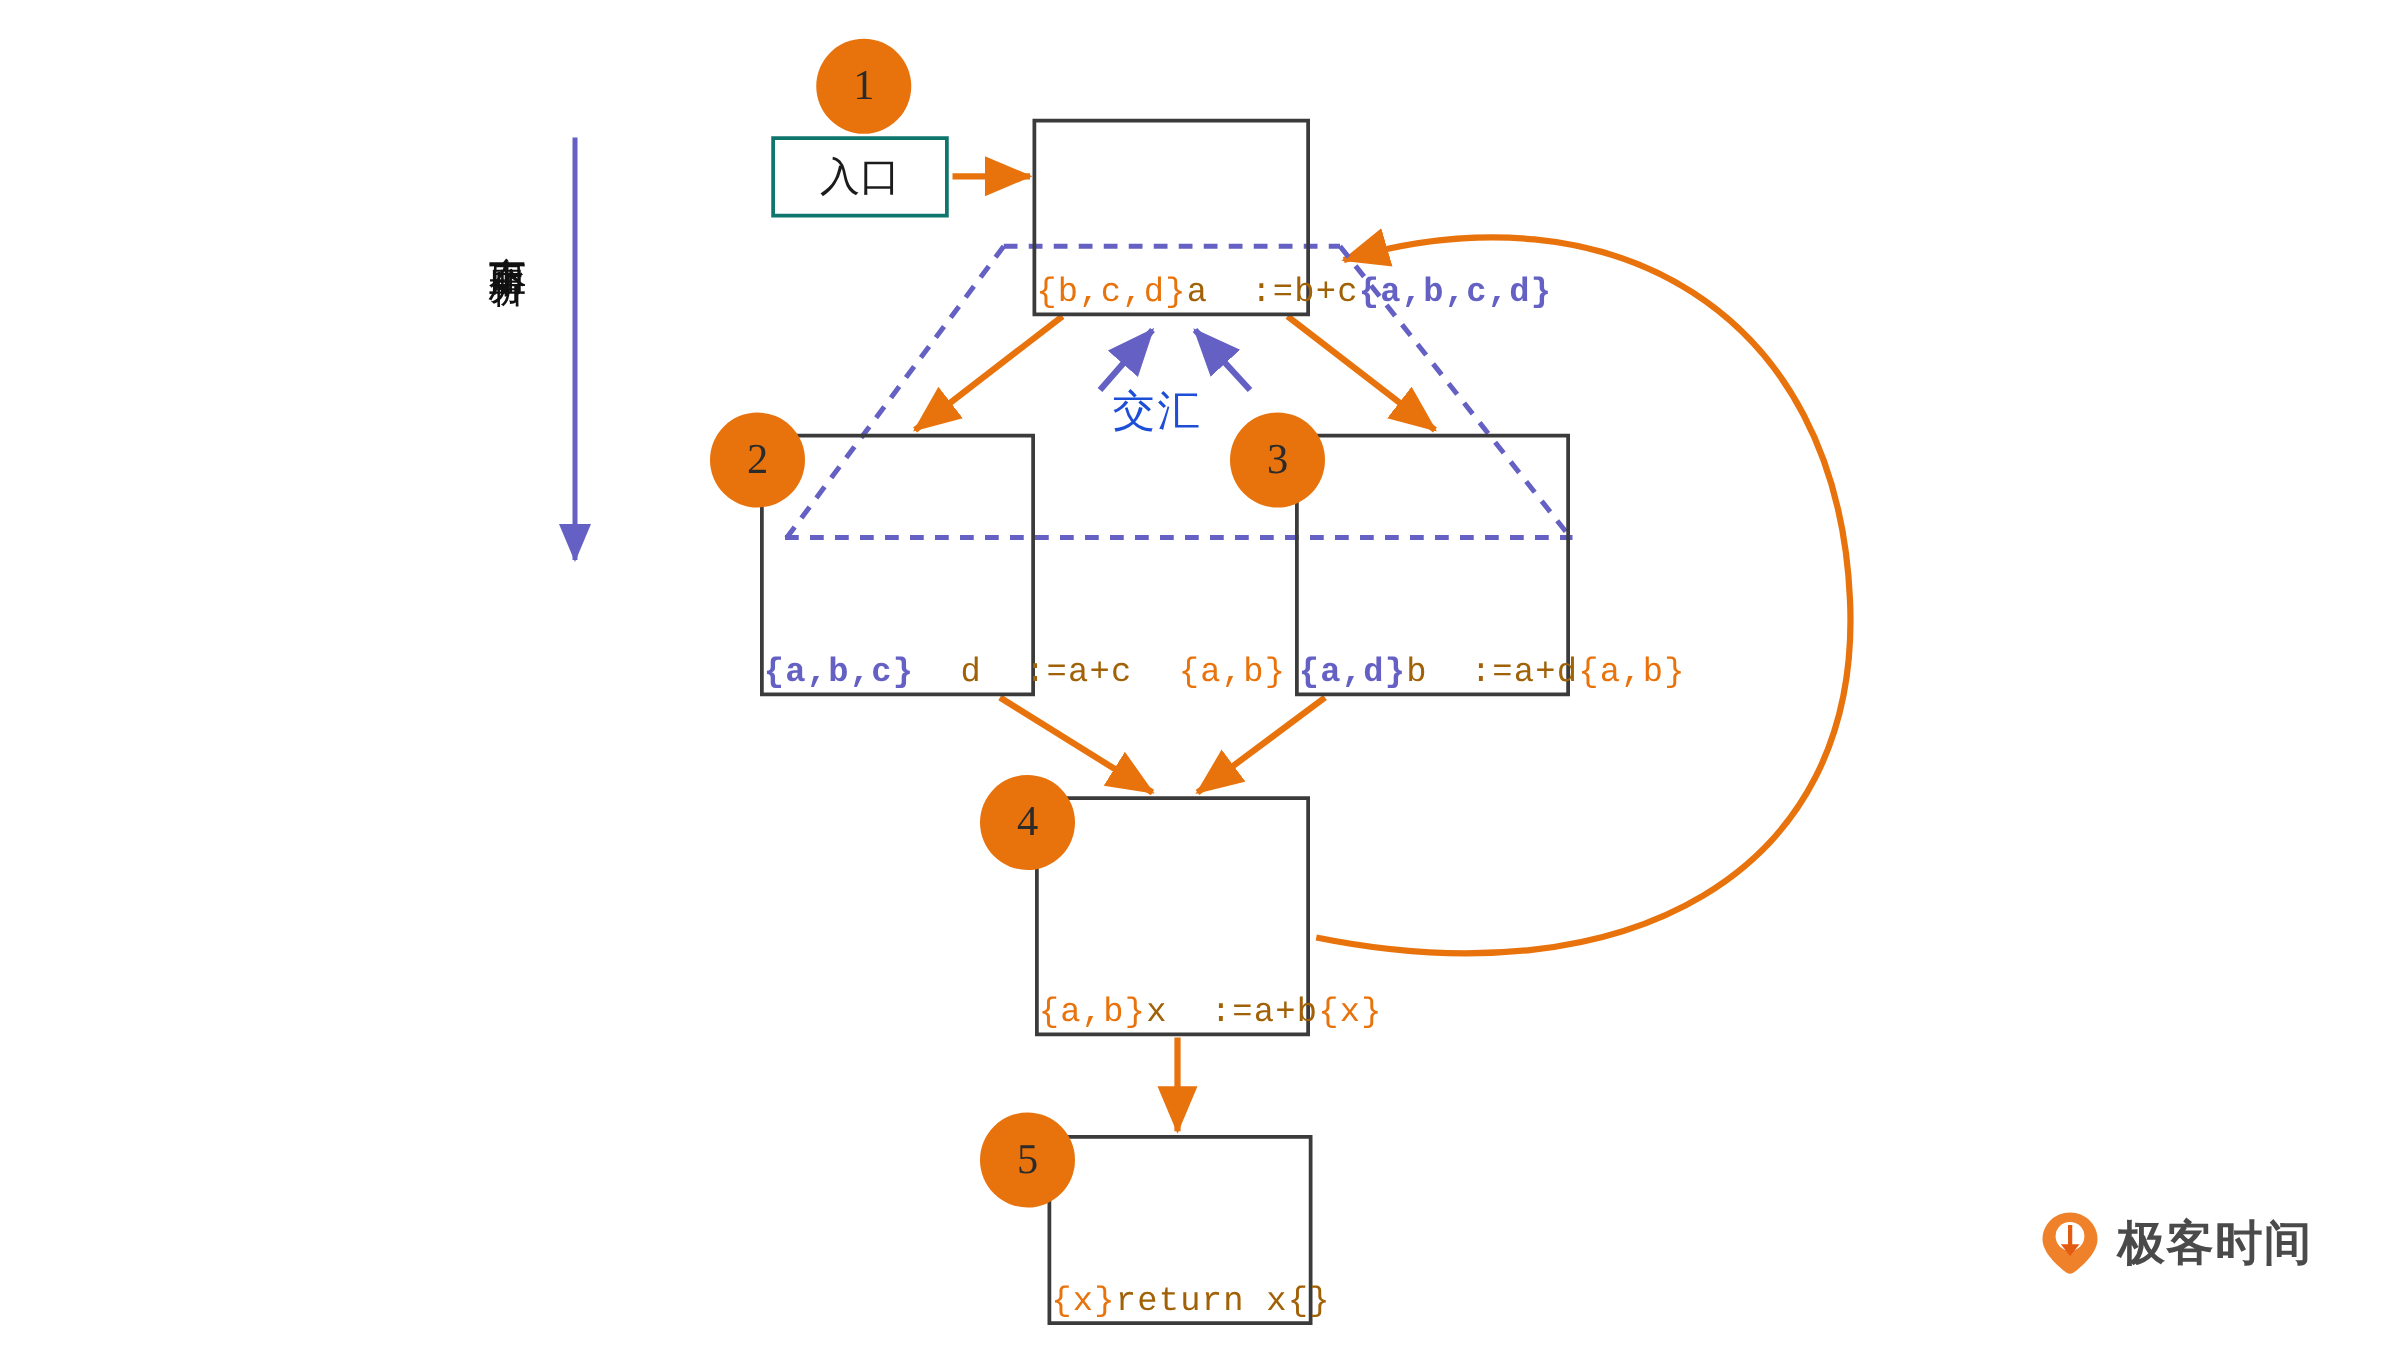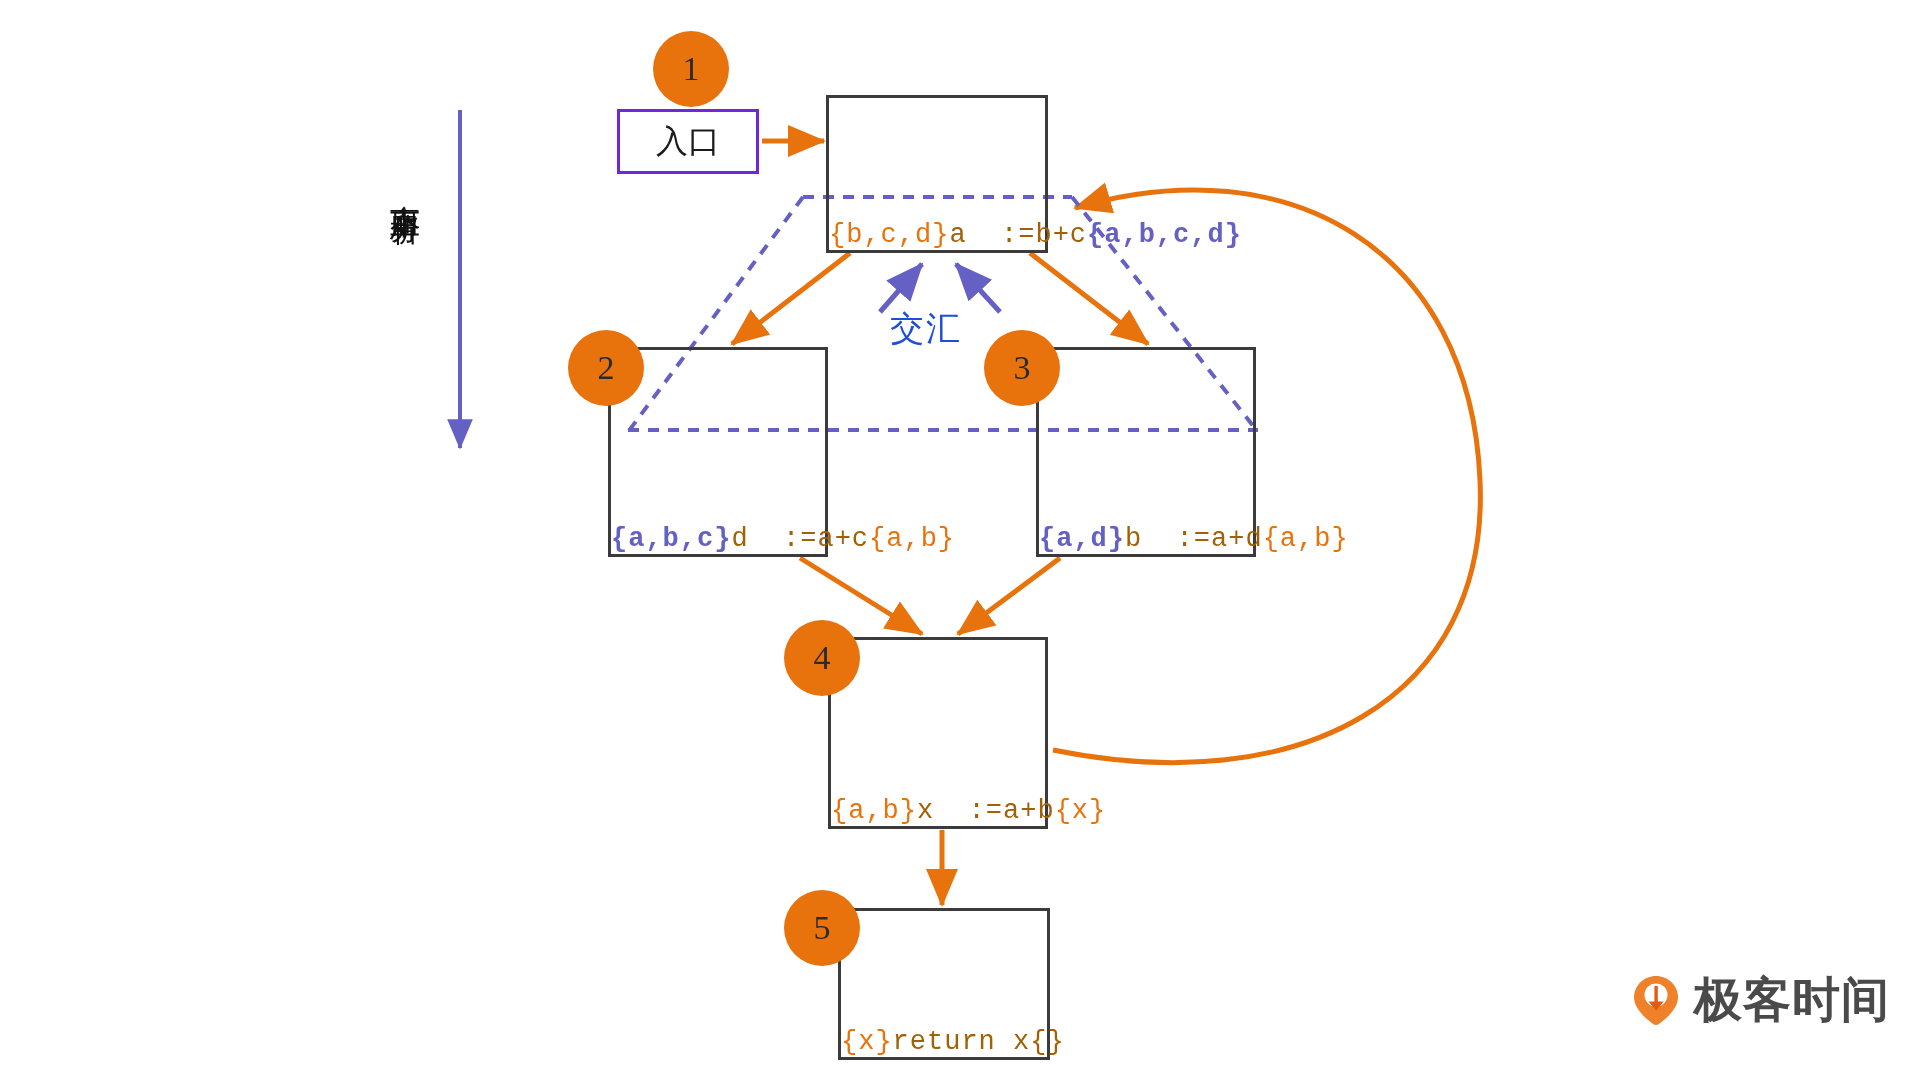--- a/index.html
+++ b/index.html
@@ -55,21 +55,21 @@
   }
 
   
   #entry-box {
     position: absolute;
     left: 617px;
     top: 109px;
     width: 142px;
     height: 65px;
     box-sizing: border-box;
-    border: 3px solid #6d28d9;
+    border: 3px solid #0f766e;
     display: flex;
     align-items: center;
     justify-content: center;
   }
   #entry-box .label {
     font-size: 32px;
     color: #1b1b1b;
     font-family: "DejaVu Sans", sans-serif;
   }
 
@@ -122,21 +122,21 @@
     display: flex;
     align-items: center;
     gap: 12px;
   }
   #logo .mark {
     width: 52px;
     height: 52px;
     position: relative;
   }
   #logo .logo-text {
-    font-size: 48px;
+    font-size: 38px;
     color: #4a4a4a;
     font-family: "DejaVu Sans", sans-serif;
     font-weight: bold;
     letter-spacing: 1px;
   }
 </style>
 </head>
 <body>
 
 <div id="stage">
@@ -192,21 +192,21 @@
               justify-content:flex-start; padding-top:14px;">
     <div class="line set-in">{b,c,d}</div>
     <div class="line stmt">a  :=b+c</div>
     <div class="line set-purple">{a,b,c,d}</div>
   </div>
   <div class="badge" style="left:653px; top:31px;">
     <span>1</span>
   </div>
 
   <div class="block" style="left:608px; top:347px; width:220px; height:210px;
-              justify-content:flex-start; padding-top:62px;">
+              justify-content:flex-start; padding-top:62px;gap:37px;">
     <div class="line set-purple">{a,b,c}</div>
     <div class="line stmt">d  :=a+c</div>
     <div class="line set-in">{a,b}</div>
   </div>
   <div class="badge" style="left:568px; top:330px;">
     <span>2</span>
   </div>
 
   <div class="block" style="left:1036px; top:347px; width:220px; height:210px;
               justify-content:flex-start; padding-top:28px;">

